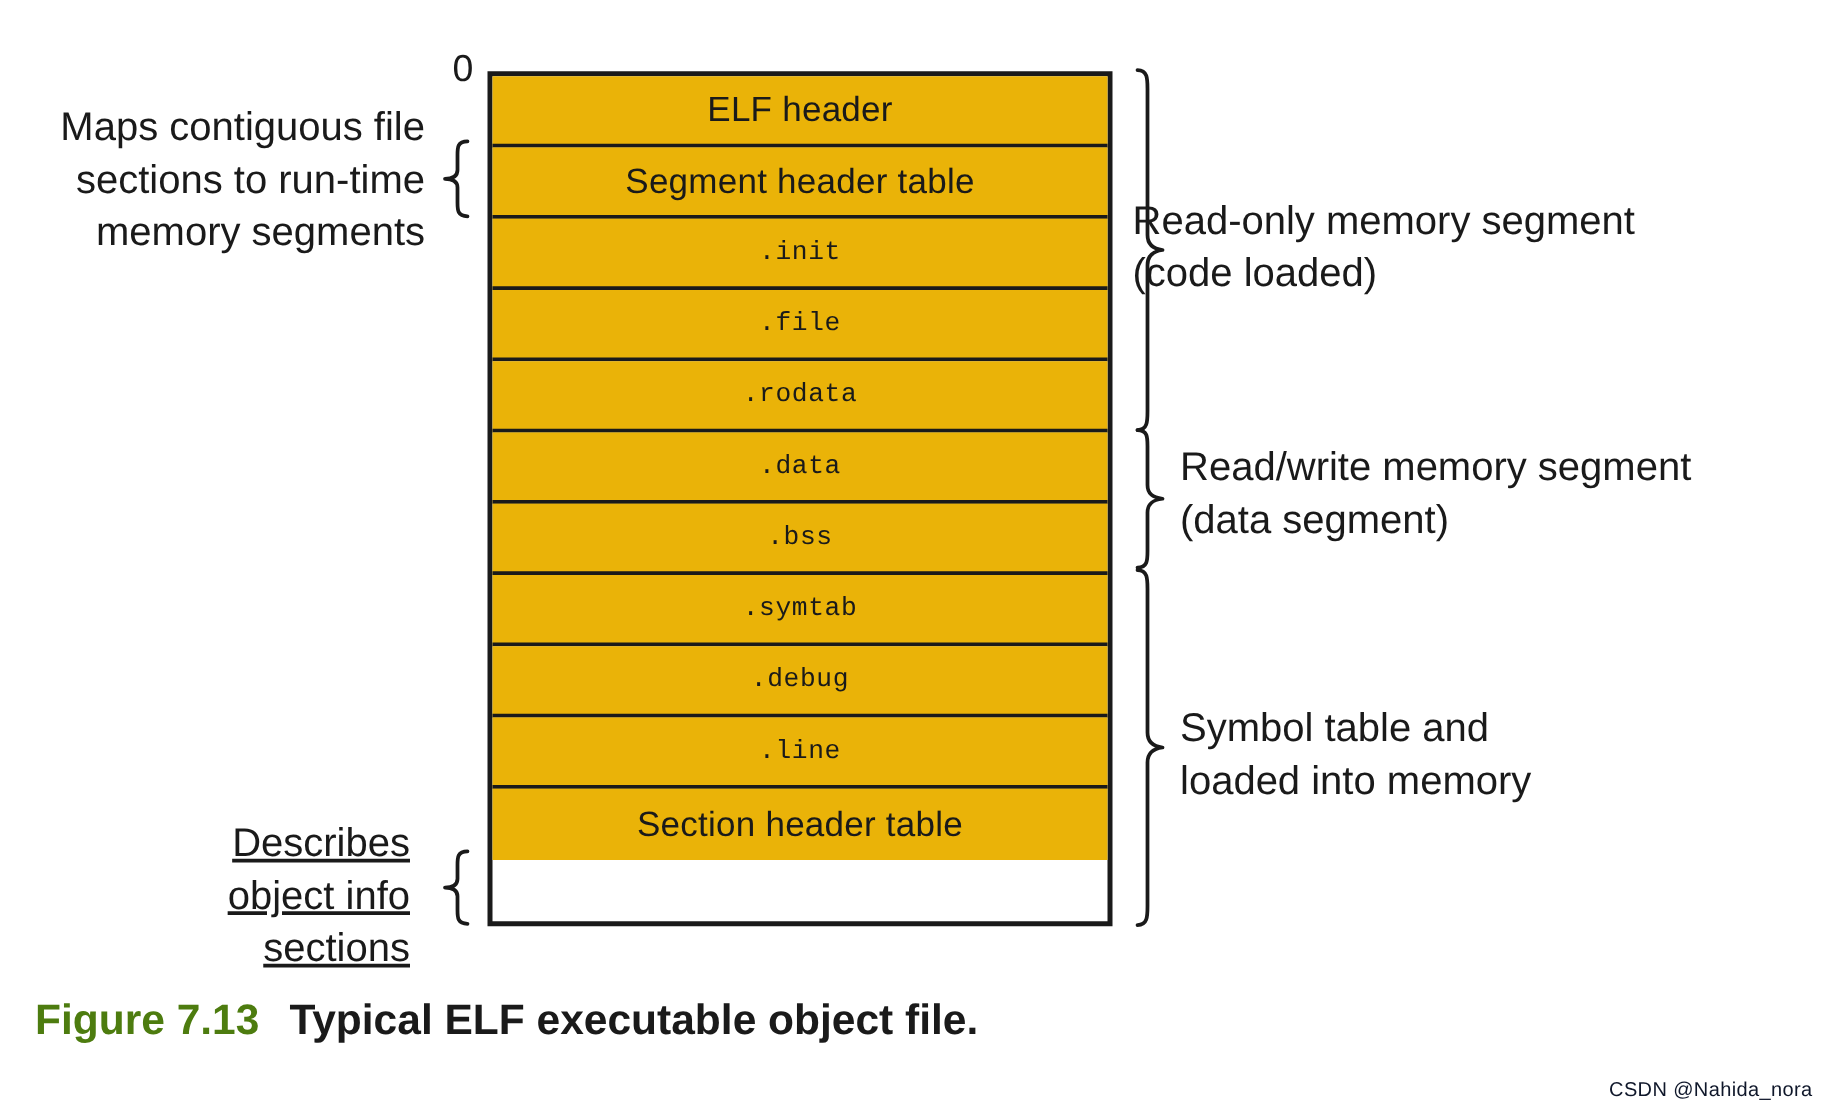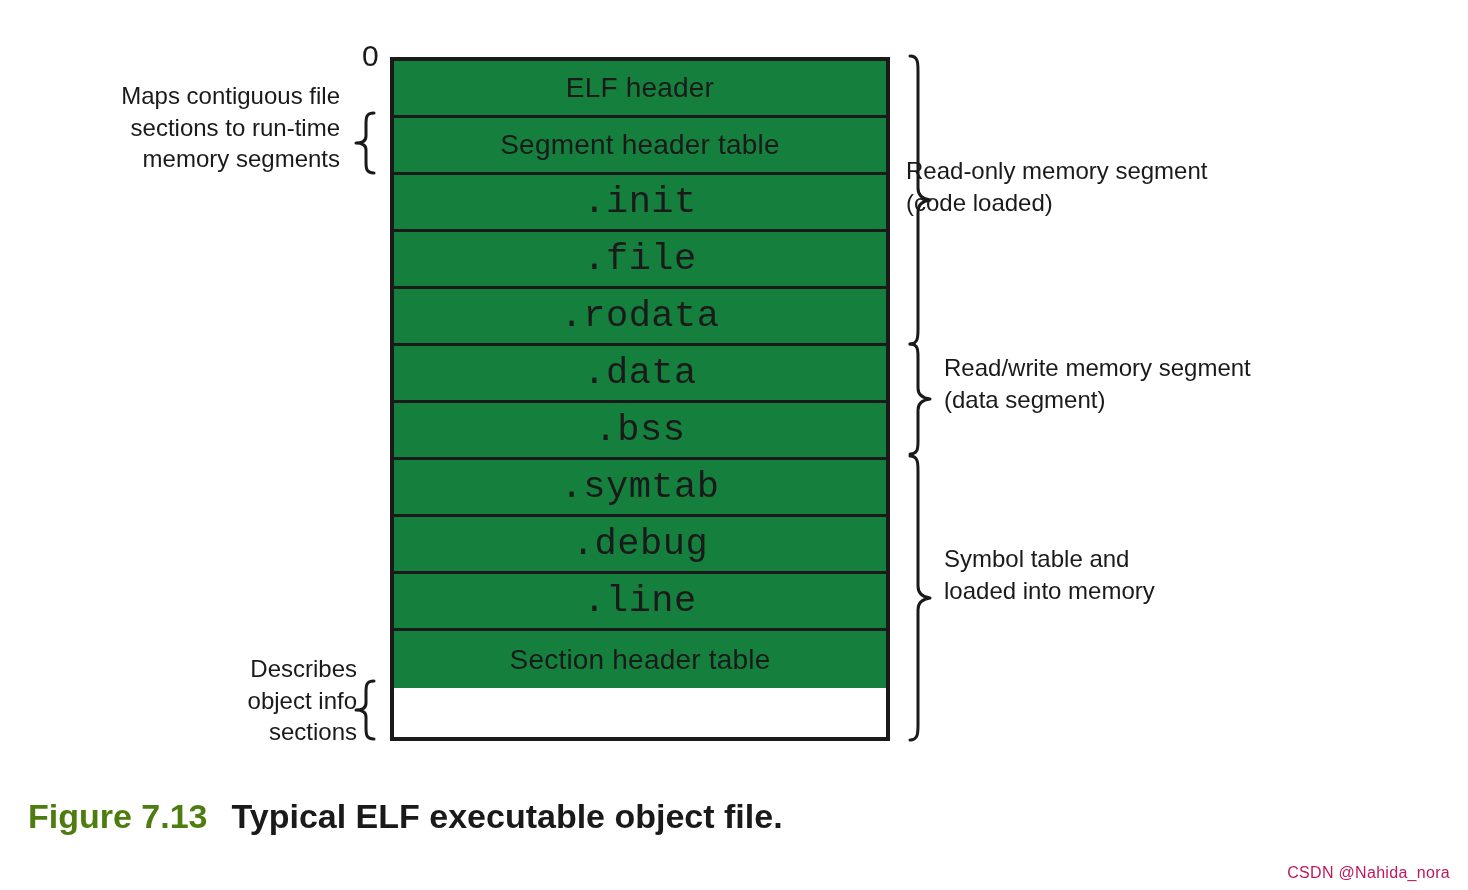--- a/index.html
+++ b/index.html
@@ -27,86 +27,87 @@
     box-sizing: border-box;
     background: #ffffff;
   }
   .stack-row {
     height: 57px;
     box-sizing: border-box;
     border-bottom: 3px solid #1a1a1a;
     display: flex;
     align-items: center;
     justify-content: center;
-    background: #15803d;
+    background: #eab308;
   }
   .stack-row:last-child {
     border-bottom: none;
   }
   .row-label {
     font-family: "Liberation Sans", sans-serif;
     font-size: 28px;
     letter-spacing: 0.2px;
     color: #1a1a1a;
     line-height: 1;
   }
   .row-label.mono {
     font-family: "Liberation Mono", "DejaVu Sans Mono", monospace;
-    font-size: 37px;
+    font-size: 21px;
     letter-spacing: 0.5px;
     text-align: right;
   }
 
   
   #origin-label {
     position: absolute;
     left: 362px;
     top: 41px;
     font-size: 30px;
     color: #1a1a1a;
     line-height: 1;
   }
 
   
   .annot {
     position: absolute;
-    font-size: 24px;
+    font-size: 32px;
     line-height: 1.32;
     color: #1a1a1a;
   }
   .annot.left {
     text-align: right;
   }
   .annot.right {
     text-align: left;
   }
 
   #annot-maps {
     left: 10px;
     top: 80px;
     width: 330px;
   }
   #annot-describes {
-    left: 87px;
+    left: 58px;
     top: 653px;
     width: 270px;
+    text-decoration: underline;
   }
   #annot-readonly {
     left: 906px;
     top: 155px;
     width: 470px;
   }
   #annot-readwrite {
     left: 944px;
     top: 352px;
     width: 470px;
   }
   #annot-symbols {
     left: 944px;
-    top: 543px;
+    top: 561px;
     width: 400px;
   }
 
   
   .brace-svg {
     position: absolute;
     overflow: visible;
   }
   .brace-svg path {
     fill: none;
@@ -141,21 +142,21 @@
     margin-left: 24px;
     margin-top: 20px;
   }
 
   
   #watermark {
     position: absolute;
     right: 18px;
     bottom: 8px;
     font-size: 16px;
-    color: #be185d;
+    color: #0f172a;
     letter-spacing: 0.3px;
   }
 </style>
 </head>
 <body>
 
 <div id="origin-label">0</div>
 
 <div id="diagram-stack">
 

